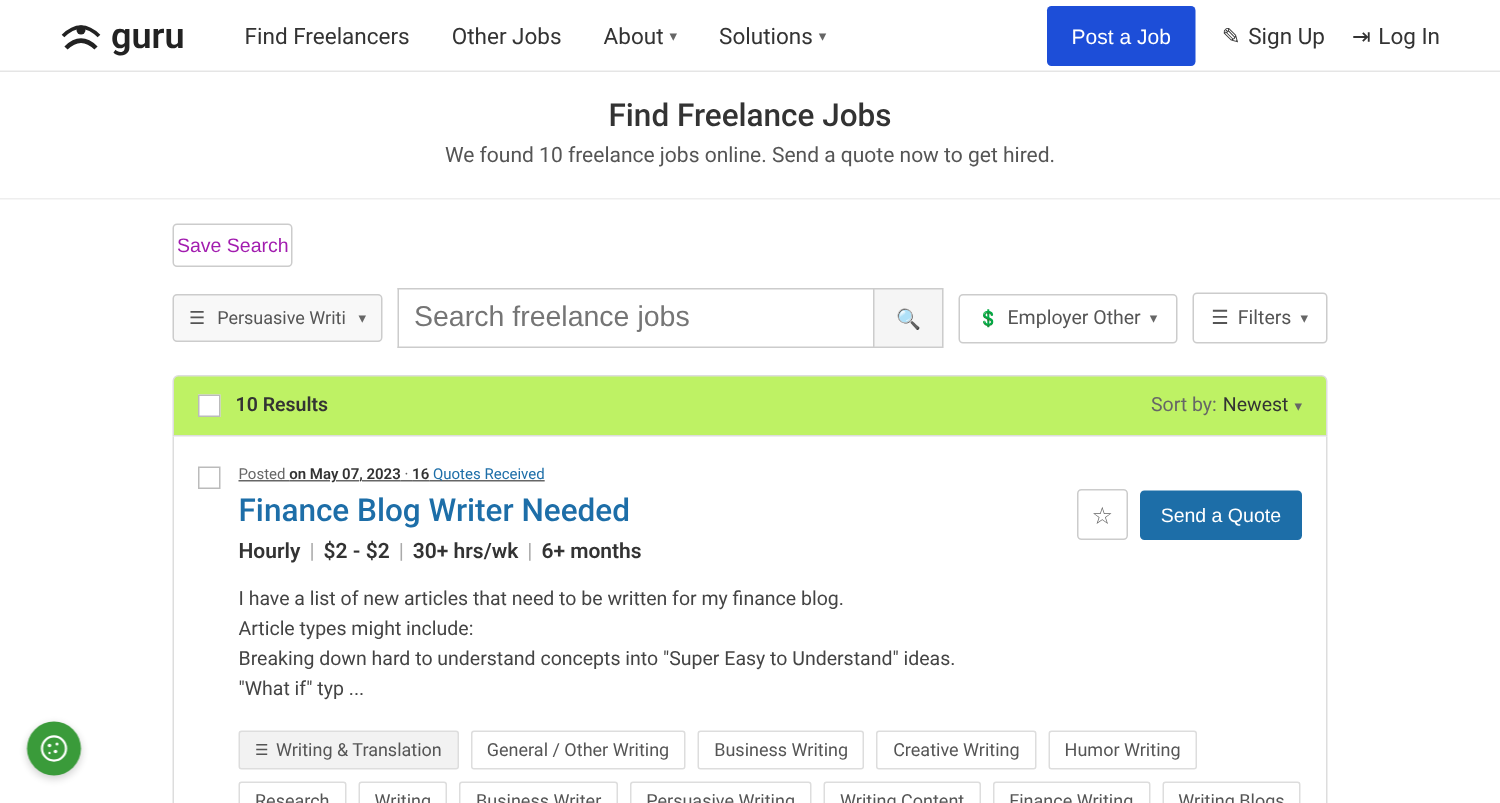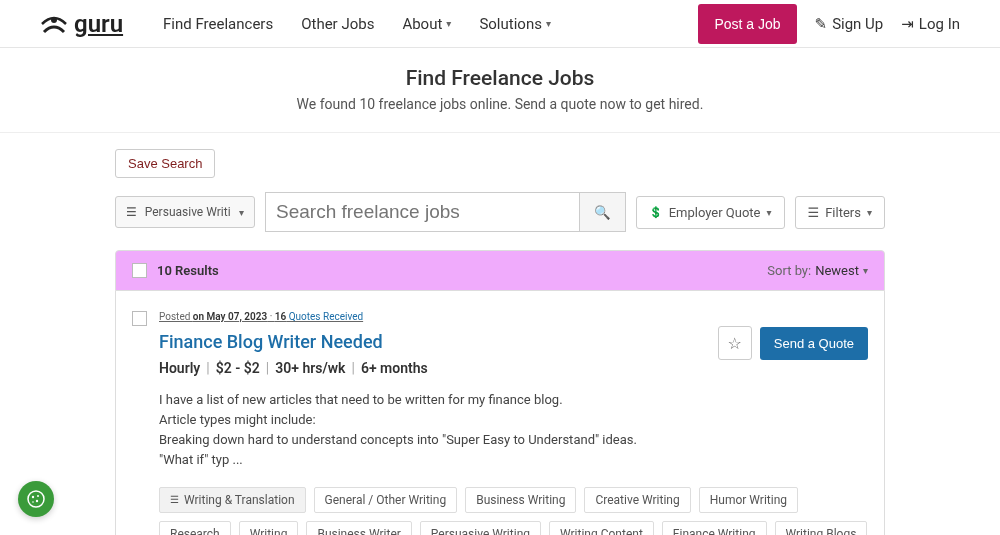--- a/index.html
+++ b/index.html
@@ -1,56 +1,56 @@
 <!DOCTYPE html>
 <html><head>
 <meta charset="utf-8">
 <style>
 * { box-sizing: border-box; margin: 0; padding: 0; }
 body { font-family: -apple-system, BlinkMacSystemFont, "Segoe UI", Roboto, sans-serif; color: #333; background: #fff; font-size: 14px; }
 .header { display: flex; align-items: center; padding: 0 40px; height: 48px; border-bottom: 1px solid #e5e5e5; }
-.logo { display: flex; align-items: center; gap: 6px; margin-right: 40px; font-size: 24px; font-weight: 600; color: #222; text-decoration: underline; }
+.logo { display: flex; align-items: center; gap: 6px; margin-right: 40px; font-size: 24px; font-weight: 600; color: #222; }
 .logo-icon { width: 28px; height: 20px; position: relative; }
 .nav { display: flex; gap: 28px; flex: 1; }
 .nav-item { color: #333; font-size: 15px; text-decoration: none; cursor: pointer; display: flex; align-items: center; gap: 4px; }
 .chevron { font-size: 10px; color: #666; }
 .header-right { display: flex; align-items: center; gap: 18px; }
-.btn-primary { background: #be185d; color: #fff; border: none; padding: 12px 16px; border-radius: 3px; font-size: 14px; cursor: pointer; }
+.btn-primary { background: #1d4ed8; color: #fff; border: none; padding: 12px 16px; border-radius: 3px; font-size: 14px; cursor: pointer; }
 .header-link { color: #333; font-size: 15px; cursor: pointer; display: flex; align-items: center; gap: 5px; }
 .container { max-width: 770px; margin: 0 auto; padding: 0; }
 .page-head { padding: 18px 0 12px; text-align: center; }
 .page-title { font-size: 21px; font-weight: 500; color: #333; margin-bottom: 6px; }
 .page-sub { font-size: 14px; color: #555; }
 .divider { border-top: 1px solid #eee; margin-top: 8px; }
 .toolbar { padding: 16px 0 0; }
-.save-search { border: 1px solid #ccc; background: #fff; padding: 6px 12px; border-radius: 3px; font-size: 13px; color: #7f1d1d; cursor: pointer; margin-bottom: 14px; }
+.save-search { border: 1px solid #ccc; background: #fff; padding: 6px 2px; border-radius: 3px; font-size: 13px; color: #a21caf; cursor: pointer; margin-bottom: 14px; }
 .search-row { display: flex; gap: 10px; align-items: center; }
 .cat-select { border: 1px solid #ccc; padding: 8px 10px; border-radius: 3px; display: flex; align-items: center; gap: 8px; font-size: 13px; color: #555; cursor: pointer; background: #f8f8f8; width: 140px; }
 .cat-icon { font-size: 12px; }
 .search-group { display: flex; flex: 1; }
 .search-input { flex: 1; border: 1px solid #ccc; border-right: none; padding: 8px 10px; font-size: 19px; outline: none; }
 .search-btn { border: 1px solid #ccc; background: #f5f5f5; padding: 8px 14px; cursor: pointer; }
 .filter-btn { border: 1px solid #ccc; background: #fff; padding: 8px 12px; border-radius: 3px; display: flex; align-items: center; gap: 6px; font-size: 13px; color: #555; cursor: pointer; }
-.results-bar { border: 1px solid #ddd; border-radius: 4px 4px 0 0; background: #f0abfc; padding: 12px 16px; display: flex; align-items: center; justify-content: space-between; margin-top: 18px; }
+.results-bar { border: 1px solid #ddd; border-radius: 4px 4px 0 0; background: #bef264; padding: 12px 16px; display: flex; align-items: center; justify-content: space-between; margin-top: 18px; }
 .results-left { display: flex; align-items: center; gap: 10px; }
 .checkbox { width: 15px; height: 15px; border: 1px solid #bbb; background: #fff; cursor: pointer; }
 .results-count { font-size: 13px; font-weight: 600; color: #333; }
 .sort { font-size: 13px; color: #666; display: flex; align-items: center; gap: 4px; }
 .sort-val { color: #333; }
 .job-card { border: 1px solid #ddd; border-top: none; padding: 20px 16px 16px; }
 .job-top { display: flex; gap: 12px; }
 .job-check { flex-shrink: 0; }
 .job-body { flex: 1; }
 .job-meta-row { display: flex; justify-content: space-between; font-size: 10px; color: #666; margin-bottom: 4px; text-decoration: underline; }
 .job-posted strong { color: #333; font-weight: 600; }
 .quotes-link { color: #1d6ea8; }
 .send-before { color: #666; }
 .send-before strong { font-weight: 600; color: #333; }
 .job-title-row { display: flex; justify-content: space-between; align-items: center; }
-.job-title { color: #1d6ea8; font-size: 18px; font-weight: 500; margin: 2px 0 6px; cursor: pointer; }
+.job-title { color: #1d6ea8; font-size: 21px; font-weight: 500; margin: 2px 0 6px; cursor: pointer; }
 .job-actions { display: flex; gap: 8px; align-items: center; }
 .star-btn { border: 1px solid #ccc; background: #fff; width: 34px; height: 34px; display: flex; align-items: center; justify-content: center; cursor: pointer; border-radius: 3px; font-size: 16px; color: #666; }
 .quote-btn { background: #1d6ea8; color: #fff; border: none; padding: 9px 14px; border-radius: 3px; font-size: 13px; cursor: pointer; }
 .job-rate { font-size: 14px; color: #333; margin-bottom: 14px; }
 .job-rate strong { font-weight: 600; }
 .sep { color: #aaa; margin: 0 6px; }
 .job-desc { font-size: 13px; color: #444; line-height: 1.55; margin-bottom: 16px; }
 .tags { display: flex; flex-wrap: wrap; gap: 8px; margin-bottom: 14px; }
 .tag { border: 1px solid #ddd; padding: 5px 10px; font-size: 12px; color: #555; border-radius: 2px; cursor: pointer; display: flex; align-items: center; gap: 5px; }
 .tag.primary { background: #f2f2f2; }
@@ -109,21 +109,21 @@
         <span class="cat-icon">☰</span>
         <span style="flex:1; font-size:12px; white-space:nowrap; overflow:hidden;">Persuasive Writing</span>
         <span class="chevron">▾</span>
       </div>
       <div class="search-group">
         <input class="search-input" placeholder="Search freelance jobs" style="">
         <button class="search-btn"><span>🔍</span></button>
       </div>
       <div class="filter-btn">
         <span style="font-size:11px;">💲</span>
-        <span>Employer Quote</span>
+        <span>Employer Other</span>
         <span class="chevron">▾</span>
       </div>
       <div class="filter-btn">
         <span>☰</span>
         <span>Filters</span>
         <span class="chevron">▾</span>
       </div>
     </div>
   </div>
 

